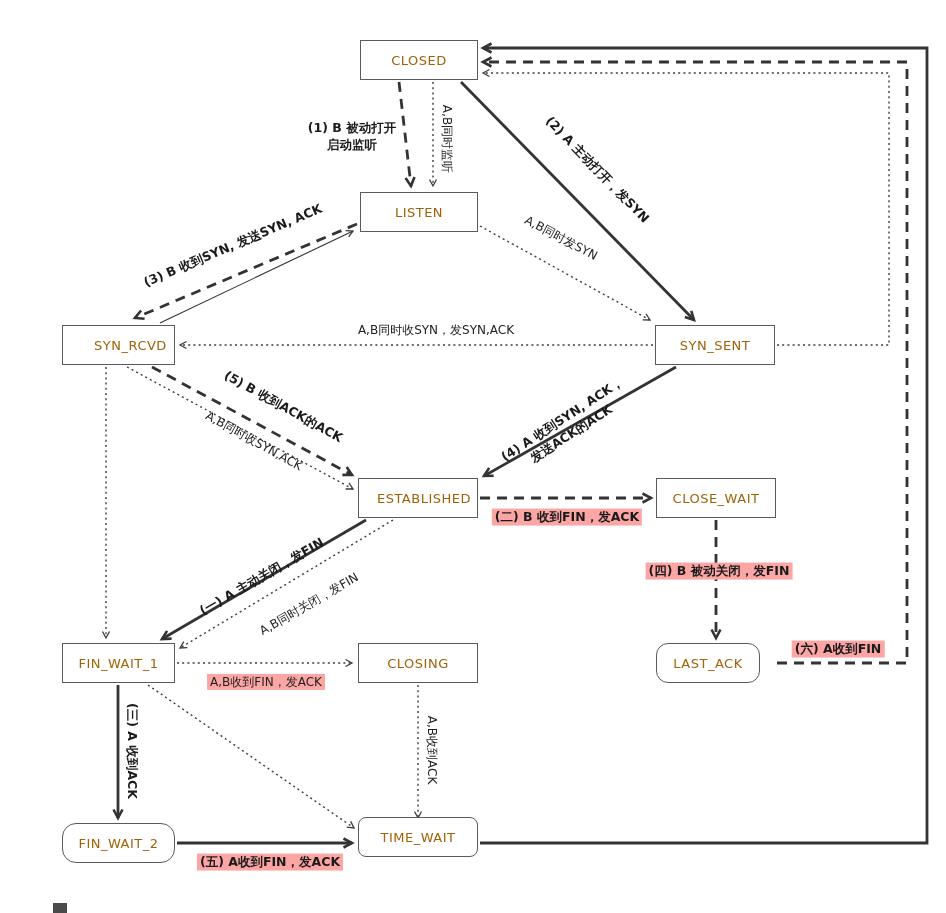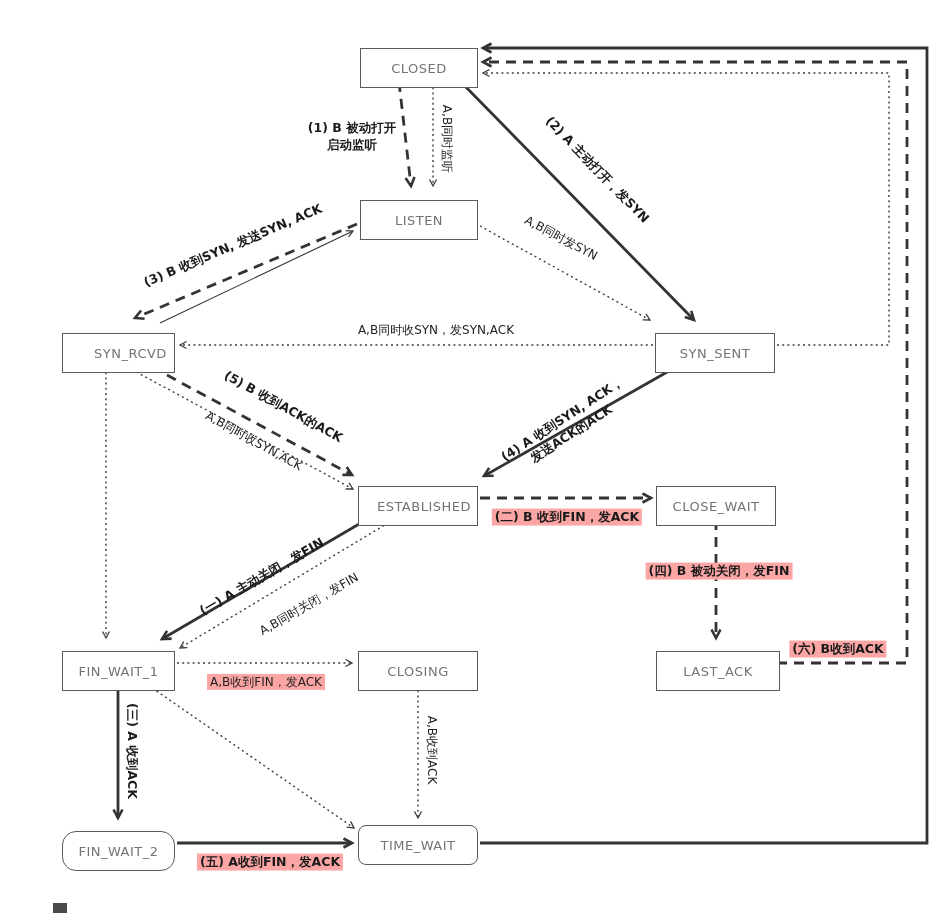--- a/index.html
+++ b/index.html
@@ -7,21 +7,21 @@
   body { font-family:"DejaVu Sans","Liberation Sans",sans-serif; }
   .stage { position:relative; width:946px; height:913px; background:#fff; overflow:hidden; }
   .edges { position:absolute; left:0; top:0; }
   path.e-bold { stroke:#333; stroke-width:2.8; fill:none; }
   path.e-bold.e-dash { stroke-dasharray:10 7; }
   path.e-thin { stroke:#333; stroke-width:1.1; fill:none; }
   path.e-dot  { stroke:#3c3c3c; stroke-width:1.4; fill:none; stroke-dasharray:2 3.2; }
   .node {
     position:absolute; height:40px; background:#fff; border:1px solid #5a5a5a;
     display:flex; align-items:center; justify-content:center;
-    font-size:13px; color:#737373; letter-spacing:0.5px;margin-top:8px;
+    font-size:13px; color:#a16207; letter-spacing:0.5px;
   }
   .lbl {
     position:absolute; white-space:pre-line; text-align:center;
     font-size:12px; color:#222; line-height:1.35;
     transform:translate(-50%,-50%);
   }
   .lbl.b { font-weight:bold; font-size:12.5px; color:#1a1a1a; }
   .lbl.bg { background:#fca5a5; padding:0 3px; }
   .mark { position:absolute; }
 </style>
@@ -66,39 +66,39 @@
   </svg>
 
   <div class="node" style="left:360px;top:40px;width:118px;">CLOSED</div>
   <div class="node" style="left:360px;top:192px;width:118px;">LISTEN</div>
   <div class="node" style="left:62px;top:325px;width:113px;padding-left:24px;">SYN_RCVD</div>
   <div class="node" style="left:655px;top:325px;width:120px;">SYN_SENT</div>
   <div class="node" style="left:358px;top:478px;width:120px;padding-left:12px;">ESTABLISHED</div>
   <div class="node" style="left:656px;top:478px;width:120px;">CLOSE_WAIT</div>
   <div class="node" style="left:62px;top:643px;width:113px;">FIN_WAIT_1</div>
   <div class="node" style="left:358px;top:643px;width:120px;">CLOSING</div>
-  <div class="node" style="left:656px;top:643px;width:124px;">LAST_ACK</div>
+  <div class="node" style="left:656px;top:643px;width:104px;border-radius:12px;">LAST_ACK</div>
   <div class="node" style="left:62px;top:823px;width:113px;border-radius:14px;">FIN_WAIT_2</div>
   <div class="node" style="left:358px;top:817px;width:120px;border-radius:8px;">TIME_WAIT</div>
 
   <div class="lbl b" style="left:352px;top:137px;">(1) B 被动打开
 启动监听</div>
   <div class="lbl" style="left:447px;top:139px;transform:translate(-50%,-50%) rotate(90deg);">A,B同时监听</div>
   <div class="lbl b" style="left:597px;top:170px;transform:translate(-50%,-50%) rotate(46deg);">(2) A 主动打开，发SYN</div>
   <div class="lbl b" style="left:233px;top:246px;transform:translate(-50%,-50%) rotate(-23deg);">(3) B 收到SYN, 发送SYN, ACK</div>
   <div class="lbl" style="left:561px;top:238px;transform:translate(-50%,-50%) rotate(28deg);">A,B同时发SYN</div>
   <div class="lbl" style="left:436px;top:330px;">A,B同时收SYN，发SYN,ACK</div>
   <div class="lbl b" style="left:283px;top:407px;transform:translate(-50%,-50%) rotate(29deg);">(5) B 收到ACK的ACK</div>
   <div class="lbl" style="left:254px;top:441px;transform:translate(-50%,-50%) rotate(29deg);">A,B同时收SYN,ACK</div>
   <div class="lbl b" style="left:567px;top:427px;transform:translate(-50%,-50%) rotate(-33deg);">(4) A 收到SYN, ACK，
 发送ACK的ACK</div>
   <div class="lbl b bg" style="left:567px;top:517px;">(二) B 收到FIN，发ACK</div>
   <div class="lbl b" style="left:262px;top:577px;transform:translate(-50%,-50%) rotate(-30deg);">(一) A 主动关闭，发FIN</div>
   <div class="lbl" style="left:309px;top:604px;transform:translate(-50%,-50%) rotate(-30deg);">A,B同时关闭，发FIN</div>
   <div class="lbl b bg" style="left:719px;top:571px;">(四) B 被动关闭，发FIN</div>
-  <div class="lbl b bg" style="left:838px;top:649px;">(六) B收到ACK</div>
+  <div class="lbl b bg" style="left:838px;top:649px;">(六) A收到FIN</div>
   <div class="lbl bg" style="left:266px;top:682px;">A,B收到FIN，发ACK</div>
   <div class="lbl b" style="left:132px;top:751px;transform:translate(-50%,-50%) rotate(90deg);">(三) A 收到ACK</div>
   <div class="lbl" style="left:432px;top:750px;transform:translate(-50%,-50%) rotate(90deg);">A,B收到ACK</div>
   <div class="lbl b bg" style="left:270px;top:862px;">(五) A收到FIN，发ACK</div>
 
   <div class="mark" style="left:53px;top:903px;width:14px;height:10px;background:#4a4a4a;"></div>
 </div>
 
 </body></html>

